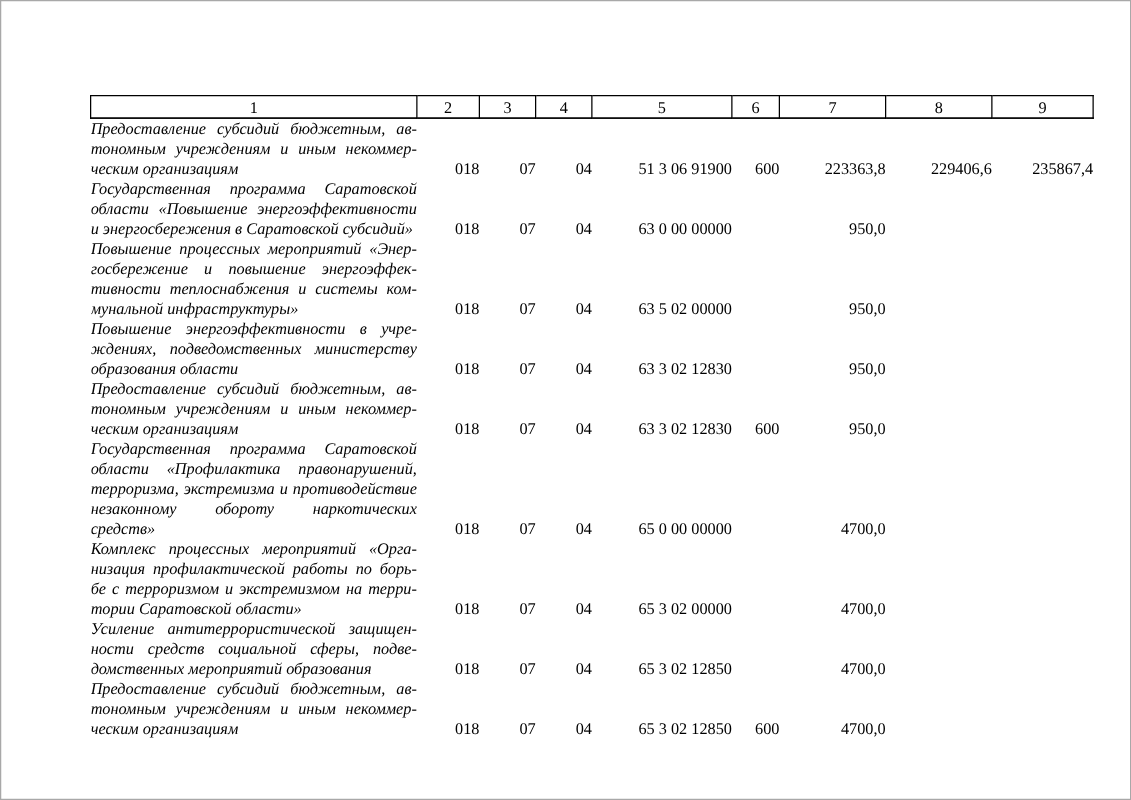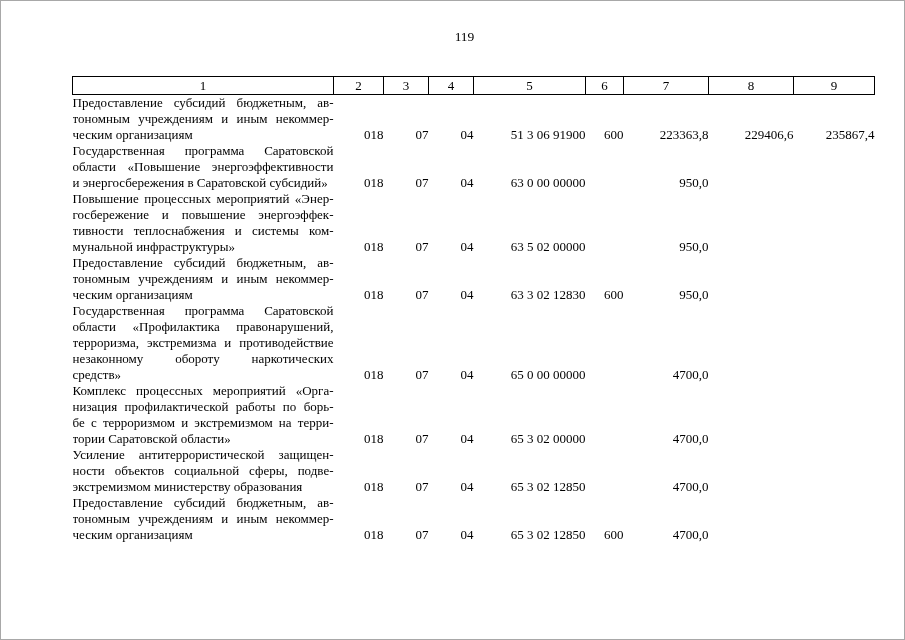--- a/index.html
+++ b/index.html
@@ -45,31 +45,31 @@
     padding: 0;
     font-size: 13px;
     line-height: 16px;
   }
   td.c1 { padding: 0 3px 0 7px; }
   .line {
     height: 16px;
     overflow: hidden;
     text-align: justify;
     text-align-last: justify;
+    font-style: italic;
   }
   .line.last { text-align-last: left; }
   .c2, .c3, .c4, .c5, .c6 { text-align: right; }
   .c7, .c8, .c9 { text-align: right; padding-right: 5px; margin-top: 26px; }
 </style>
 </head>
 <body>
 
 <div class="frame">
 
-  <div class="page-number">119</div>
 
   <table class="budget">
     <colgroup>
       <col style="width:261px">
       <col style="width:50px">
       <col style="width:45px">
       <col style="width:45px">
       <col style="width:112px">
       <col style="width:38px">
       <col style="width:85px">
@@ -131,20 +131,35 @@
     <td class="val c3">07</td>
     <td class="val c4">04</td>
     <td class="val c5">63 5 02 00000</td>
     <td class="val c6"></td>
     <td class="val c7">950,0</td>
     <td class="val c8"></td>
     <td class="val c9"></td>
   </tr>
         <tr>
     <td class="c1">
+            <div class="line">Повышение энергоэффективности в учре-</div>
+            <div class="line">ждениях, подведомственных министерству</div>
+            <div class="line last">образования области</div>
+          </td>
+    <td class="val c2">018</td>
+    <td class="val c3">07</td>
+    <td class="val c4">04</td>
+    <td class="val c5">63 3 02 12830</td>
+    <td class="val c6"></td>
+    <td class="val c7">950,0</td>
+    <td class="val c8"></td>
+    <td class="val c9"></td>
+  </tr>
+        <tr>
+    <td class="c1">
             <div class="line">Предоставление субсидий бюджетным, ав-</div>
             <div class="line">тономным учреждениям и иным некоммер-</div>
             <div class="line last">ческим организациям</div>
           </td>
     <td class="val c2">018</td>
     <td class="val c3">07</td>
     <td class="val c4">04</td>
     <td class="val c5">63 3 02 12830</td>
     <td class="val c6">600</td>
     <td class="val c7">950,0</td>
@@ -180,22 +195,22 @@
     <td class="val c4">04</td>
     <td class="val c5">65 3 02 00000</td>
     <td class="val c6"></td>
     <td class="val c7">4700,0</td>
     <td class="val c8"></td>
     <td class="val c9"></td>
   </tr>
         <tr>
     <td class="c1">
             <div class="line">Усиление антитеррористической защищен-</div>
-            <div class="line">ности объектов социальной сферы, подве-</div>
-            <div class="line last">экстремизмом министерству образования</div>
+            <div class="line">ности средств социальной сферы, подве-</div>
+            <div class="line last">домственных мероприятий образования</div>
           </td>
     <td class="val c2">018</td>
     <td class="val c3">07</td>
     <td class="val c4">04</td>
     <td class="val c5">65 3 02 12850</td>
     <td class="val c6"></td>
     <td class="val c7">4700,0</td>
     <td class="val c8"></td>
     <td class="val c9"></td>
   </tr>

